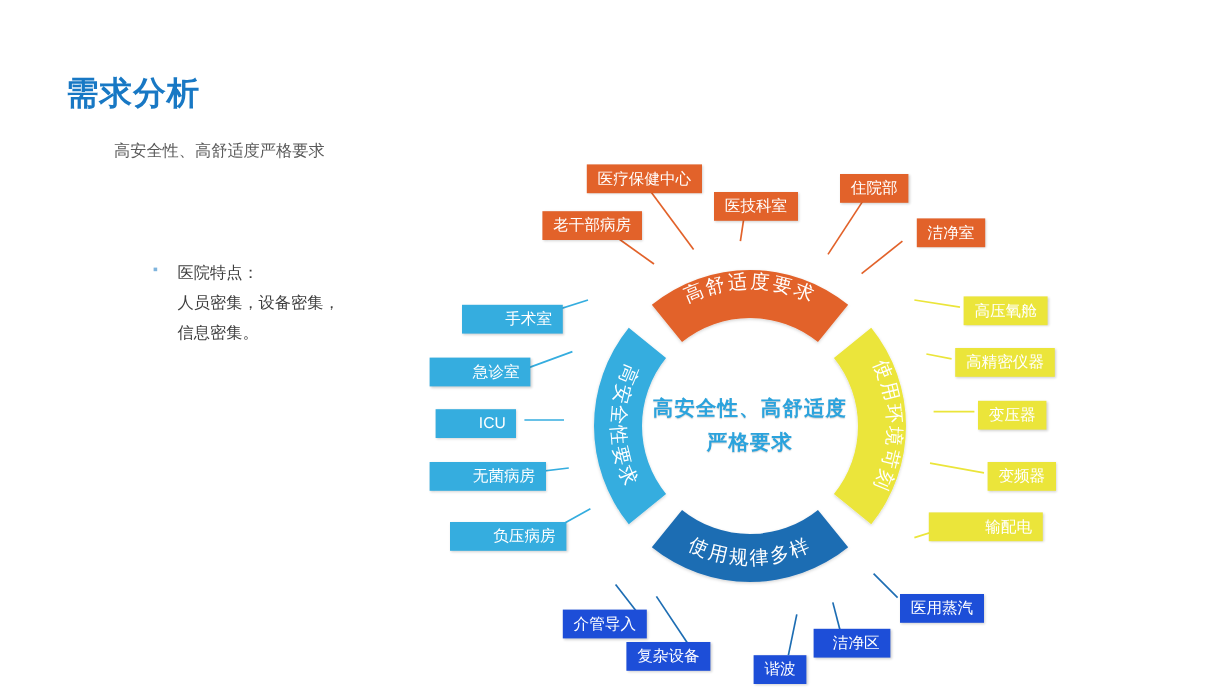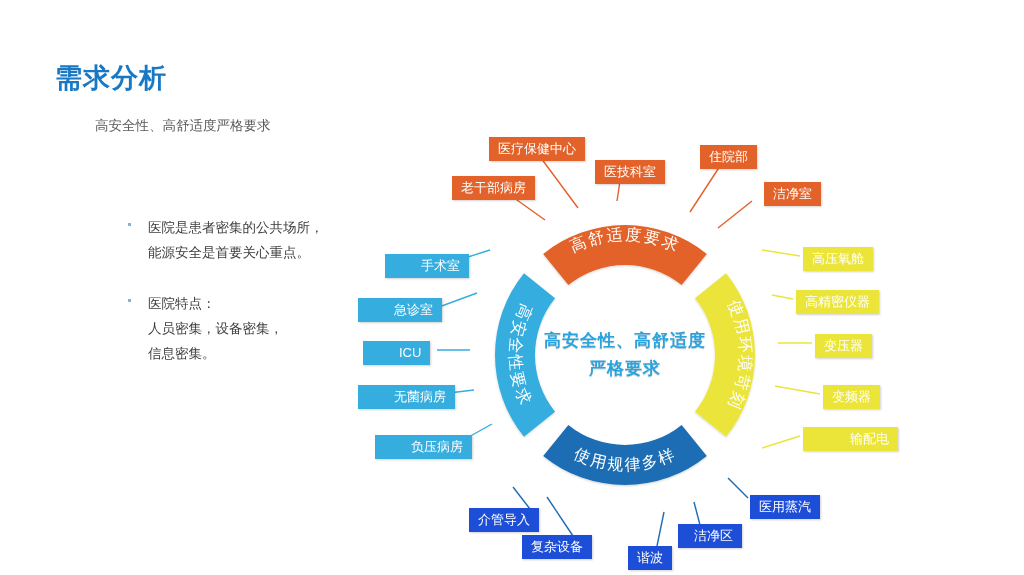--- a/index.html
+++ b/index.html
@@ -129,27 +129,20 @@
   .c-yellow { background: #ebe53a; color: #ffffff; }
   .c-darkblue { background: #1d4ed8; }
 </style>
 </head>
 <body>
 
 <div id="slide-title">需求分析</div>
 <div id="slide-subtitle">高安全性、高舒适度严格要求</div>
 
 <div id="bullets">
-    <div class="bullet-block">
-      <span class="bullet-dot"></span>
-      <div class="bullet-lines">
-        <div class="bullet-line">医院是患者密集的公共场所，</div>
-        <div class="bullet-line">能源安全是首要关心重点。</div>
-      </div>
-    </div>
     <div class="bullet-block">
       <span class="bullet-dot"></span>
       <div class="bullet-lines">
         <div class="bullet-line">医院特点：</div>
         <div class="bullet-line">人员密集，设备密集，</div>
         <div class="bullet-line">信息密集。</div>
       </div>
     </div>
   </div>
 
@@ -223,19 +216,19 @@
     <div class="callout c-orange" style="left: 724px; top: 182px; margin-left: 40px;">洁净室</div>
     <div class="callout c-lightblue" style="left: 385px; top: 254px;">手术室</div>
     <div class="callout c-lightblue" style="left: 358px; top: 298px;">急诊室</div>
     <div class="callout c-lightblue" style="left: 363px; top: 341px;">ICU</div>
     <div class="callout c-lightblue" style="left: 358px; top: 385px;">无菌病房</div>
     <div class="callout c-lightblue" style="left: 375px; top: 435px; text-align: center;">负压病房</div>
     <div class="callout c-yellow" style="left: 803px; top: 247px;">高压氧舱</div>
     <div class="callout c-yellow" style="left: 796px; top: 290px;">高精密仪器</div>
     <div class="callout c-yellow" style="left: 815px; top: 334px;">变压器</div>
     <div class="callout c-yellow" style="left: 823px; top: 385px;">变频器</div>
-    <div class="callout c-yellow" style="left: 803px; top: 427px; padding-left: 47px;">输配电</div>
+    <div class="callout c-yellow" style="left: 774px; top: 427px; padding-left: 47px;">输配电</div>
     <div class="callout c-darkblue" style="left: 469px; top: 508px;">介管导入</div>
     <div class="callout c-darkblue" style="left: 522px; top: 535px;">复杂设备</div>
     <div class="callout c-darkblue" style="left: 628px; top: 546px;">谐波</div>
     <div class="callout c-darkblue" style="left: 678px; top: 524px; padding-left: 16px;">洁净区</div>
     <div class="callout c-darkblue" style="left: 750px; top: 495px;">医用蒸汽</div>
   </div>
 
 </body></html>

